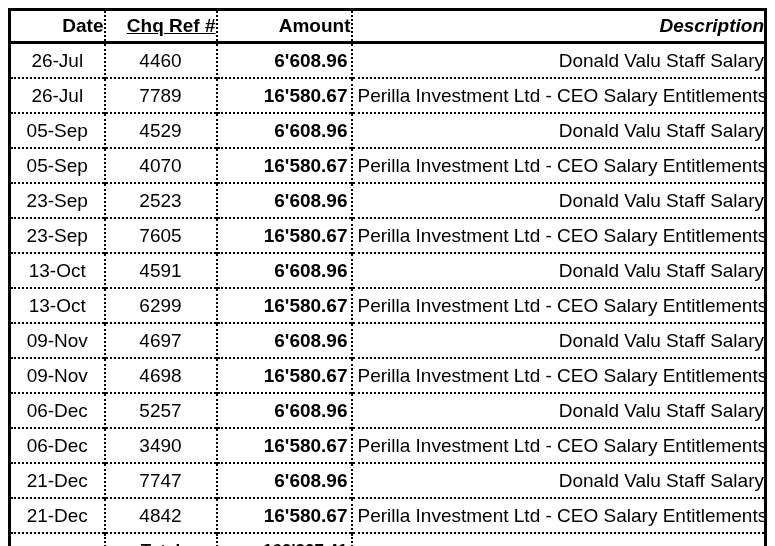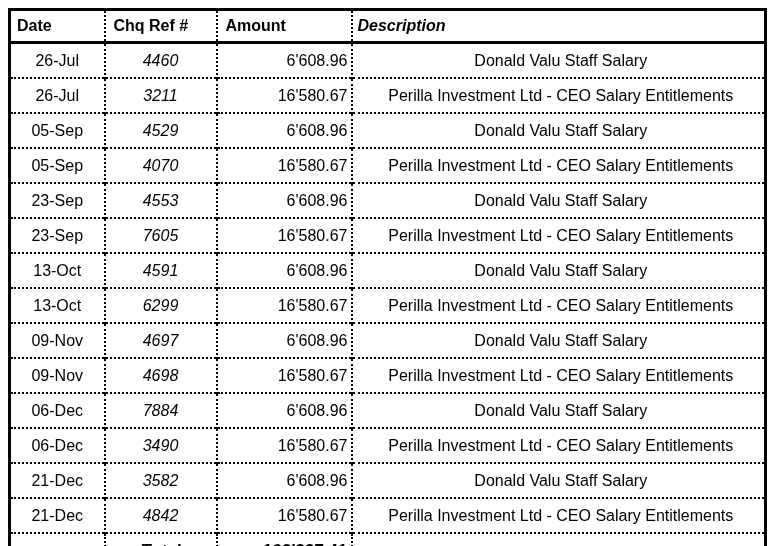--- a/index.html
+++ b/index.html
@@ -32,41 +32,41 @@
     white-space: nowrap;
     vertical-align: middle;
   }
   
   th:nth-child(n+2), td:nth-child(n+2) {
     border-left: 2px dotted #000;
   }
 
   thead th {
     height: 30px;
-    font-size: 16px;
+    font-size: 19px;
     font-weight: bold;
-    text-align: left;
+    text-align: right;
     padding-left: 6px;
     border-bottom: 3px solid #000;
   }
-  thead th:nth-child(2) { padding-left: 8px; }
+  thead th:nth-child(2) { padding-left: 8px; text-decoration: underline; }
   thead th:nth-child(3) { padding-left: 8px; }
   thead th:nth-child(4) { padding-left: 5px; font-style: italic; }
 
   tbody td {
     height: 33px;
-    font-size: 16px;
+    font-size: 19px;
   }
   tbody tr { border-top: 2px dotted #000; }
   tbody tr:first-child { border-top: none; }
 
   td.cell-date { text-align: center; }
-  td.cell-chq  { text-align: center; font-style: italic; }
-  td.cell-amt  { text-align: right; padding-right: 3px; }
-  td.cell-desc { text-align: center;  padding-left: 5px; }
+  td.cell-chq  { text-align: center; }
+  td.cell-amt  { text-align: right; padding-right: 3px; font-weight: bold; }
+  td.cell-desc { text-align: right;  padding-left: 5px; }
 
   tfoot tr { border-top: 2px dotted #000; }
   tfoot td {
     height: 33px;
     font-size: 17px;
     font-weight: bold;
   }
   tfoot td.cell-chq { text-align: center; }
   tfoot td.cell-amt { text-align: right; padding-right: 3px; }
 </style>
@@ -92,42 +92,42 @@
     <tbody id="tx-rows">
   <tr>
     <td class="cell-date">26-Jul</td>
     <td class="cell-chq">4460</td>
     <td class="cell-amt">6'608.96</td>
     <td class="cell-desc">Donald Valu Staff Salary</td>
   </tr>
 
   <tr>
     <td class="cell-date">26-Jul</td>
-    <td class="cell-chq">3211</td>
+    <td class="cell-chq">7789</td>
     <td class="cell-amt">16'580.67</td>
     <td class="cell-desc">Perilla Investment Ltd - CEO Salary Entitlements</td>
   </tr>
 
   <tr>
     <td class="cell-date">05-Sep</td>
     <td class="cell-chq">4529</td>
     <td class="cell-amt">6'608.96</td>
     <td class="cell-desc">Donald Valu Staff Salary</td>
   </tr>
 
   <tr>
     <td class="cell-date">05-Sep</td>
     <td class="cell-chq">4070</td>
     <td class="cell-amt">16'580.67</td>
     <td class="cell-desc">Perilla Investment Ltd - CEO Salary Entitlements</td>
   </tr>
 
   <tr>
     <td class="cell-date">23-Sep</td>
-    <td class="cell-chq">4553</td>
+    <td class="cell-chq">2523</td>
     <td class="cell-amt">6'608.96</td>
     <td class="cell-desc">Donald Valu Staff Salary</td>
   </tr>
 
   <tr>
     <td class="cell-date">23-Sep</td>
     <td class="cell-chq">7605</td>
     <td class="cell-amt">16'580.67</td>
     <td class="cell-desc">Perilla Investment Ltd - CEO Salary Entitlements</td>
   </tr>
@@ -155,35 +155,35 @@
 
   <tr>
     <td class="cell-date">09-Nov</td>
     <td class="cell-chq">4698</td>
     <td class="cell-amt">16'580.67</td>
     <td class="cell-desc">Perilla Investment Ltd - CEO Salary Entitlements</td>
   </tr>
 
   <tr>
     <td class="cell-date">06-Dec</td>
-    <td class="cell-chq">7884</td>
+    <td class="cell-chq">5257</td>
     <td class="cell-amt">6'608.96</td>
     <td class="cell-desc">Donald Valu Staff Salary</td>
   </tr>
 
   <tr>
     <td class="cell-date">06-Dec</td>
     <td class="cell-chq">3490</td>
     <td class="cell-amt">16'580.67</td>
     <td class="cell-desc">Perilla Investment Ltd - CEO Salary Entitlements</td>
   </tr>
 
   <tr>
     <td class="cell-date">21-Dec</td>
-    <td class="cell-chq">3582</td>
+    <td class="cell-chq">7747</td>
     <td class="cell-amt">6'608.96</td>
     <td class="cell-desc">Donald Valu Staff Salary</td>
   </tr>
 
   <tr>
     <td class="cell-date">21-Dec</td>
     <td class="cell-chq">4842</td>
     <td class="cell-amt">16'580.67</td>
     <td class="cell-desc">Perilla Investment Ltd - CEO Salary Entitlements</td>
   </tr>

